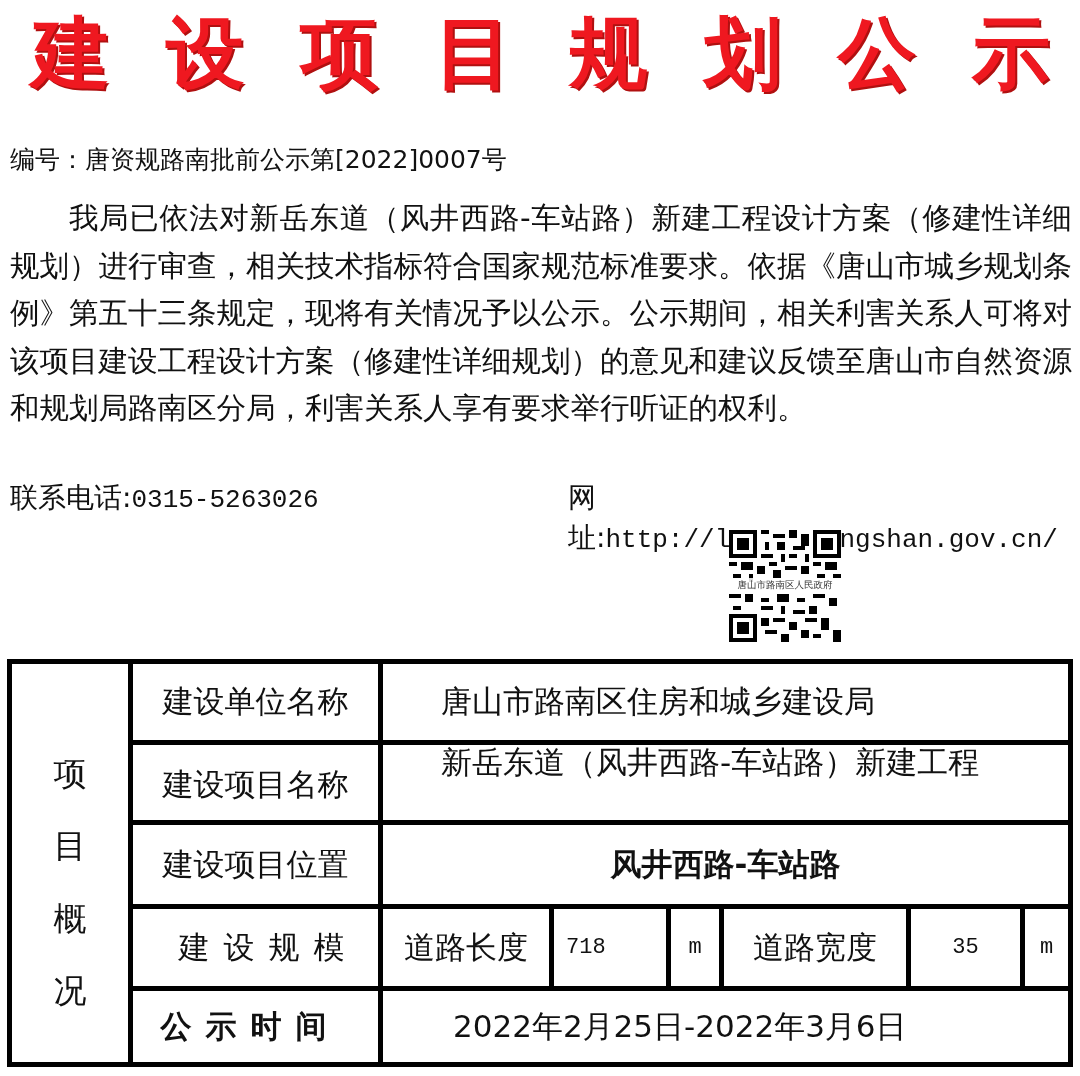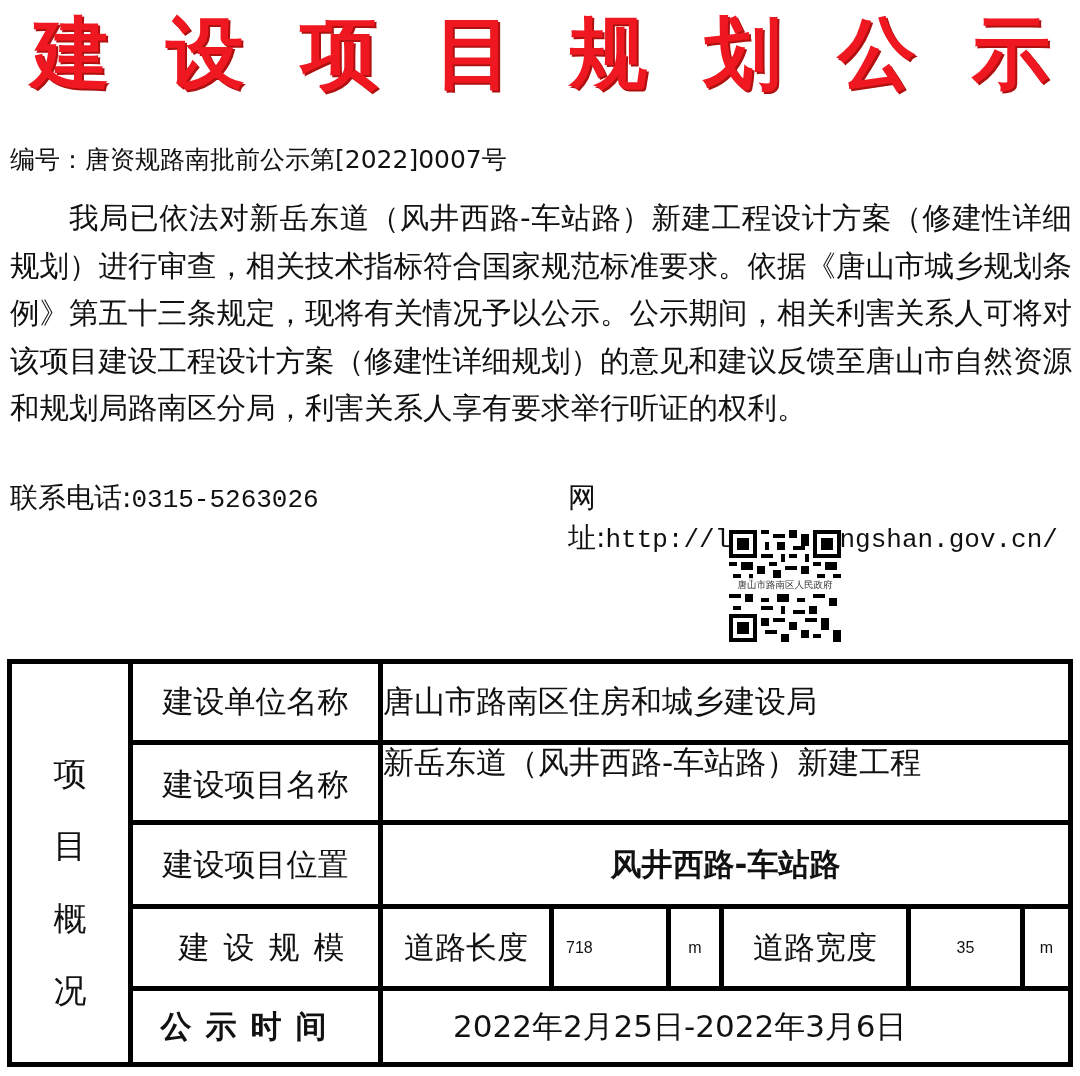--- a/index.html
+++ b/index.html
@@ -52,23 +52,23 @@
     font-size: 31px;
   }
   .vline { position: absolute; background: #000; width: 5px; }
   .hline { position: absolute; background: #000; height: 5px; }
   .side-label {
     position: absolute; left: 0; top: 0; width: 116px; height: 398px;
     display: flex; flex-direction: column; justify-content: space-evenly; align-items: center;
     font-size: 33px; padding: 60px 0 20px 0; box-sizing: border-box;
   }
   .lbl { justify-content: center; }
-  .val { justify-content: flex-start; }
+  .val { justify-content: flex-start; padding-left: 58px; }
   .center { justify-content: center; }
-  .num { font-family: Liberation Sans, sans-serif; font-size: 16px; }
+  .num { font-family: Liberation Mono, monospace; font-size: 22px; }
   .spaced { letter-spacing: 14px; }
 </style>
 </head>
 <body>
 
 <div class="title">
   <span>建</span>
   <span>设</span>
   <span>项</span>
   <span>目</span>

